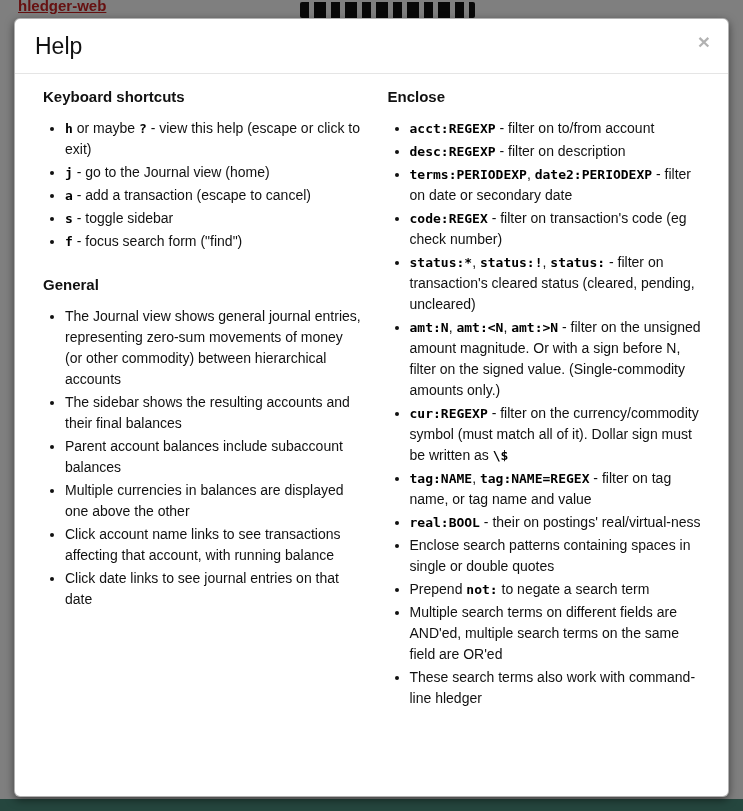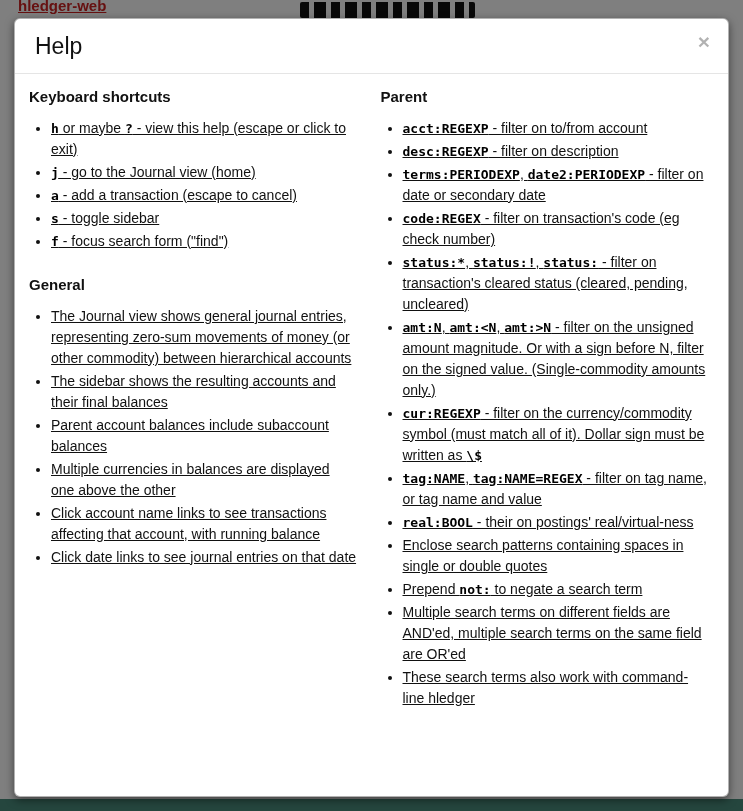--- a/index.html
+++ b/index.html
@@ -62,21 +62,21 @@
   }
   .close-btn {
     position: absolute; top: 10px; right: 14px;
     border: 0; background: transparent;
     font-size: 21px; font-weight: bold; color: #000;
     opacity: 0.3; cursor: pointer; line-height: 1;
     padding: 2px 4px;
   }
   .modal-body {
     flex: 1 1 auto;
-    padding: 14px 20px 20px 14px;
+    padding: 14px 20px 20px 28px;
     display: flex;
     gap: 24px;
     overflow: hidden;
   }
   .col { flex: 1 1 0; min-width: 0; }
 
   .sec-heading {
     font-weight: bold;
     font-size: 15px;
     color: #111;
@@ -85,21 +85,20 @@
   .help-list {
     margin: 0 0 24px 0;
     padding-left: 22px;
     list-style: disc;
   }
   .help-list li {
     font-size: 14px;
     line-height: 1.5;
     color: #111;
     margin: 0 0 2px 0;
-    text-decoration: underline;
   }
   .help-list code {
     font-family: "DejaVu Sans Mono", "Liberation Mono", monospace;
     font-weight: bold;
     font-size: 13px;
     color: #000;
   }
 </style>
 </head>
 <body>
@@ -131,21 +130,21 @@
         <ul class="help-list">
           <li><span>The Journal view shows general journal entries, representing zero-sum movements of money (or other commodity) between hierarchical accounts</span></li>
           <li><span>The sidebar shows the resulting accounts and their final balances</span></li>
           <li><span>Parent account balances include subaccount balances</span></li>
           <li><span>Multiple currencies in balances are displayed one above the other</span></li>
           <li><span>Click account name links to see transactions affecting that account, with running balance</span></li>
           <li><span>Click date links to see journal entries on that date</span></li>
         </ul>
       </div>
     <div class="col">
-        <div class="sec-heading">Parent</div>
+        <div class="sec-heading">Enclose</div>
         <ul class="help-list">
           <li><code>acct:REGEXP</code><span> - filter on to/from account</span></li>
           <li><code>desc:REGEXP</code><span> - filter on description</span></li>
           <li><code>terms:PERIODEXP</code><span>, </span><code>date2:PERIODEXP</code><span> - filter on date or secondary date</span></li>
           <li><code>code:REGEX</code><span> - filter on transaction's code (eg check number)</span></li>
           <li><code>status:*</code><span>, </span><code>status:!</code><span>, </span><code>status:</code><span> - filter on transaction's cleared status (cleared, pending, uncleared)</span></li>
           <li><code>amt:N</code><span>, </span><code>amt:&lt;N</code><span>, </span><code>amt:&gt;N</code><span> - filter on the unsigned amount magnitude. Or with a sign before N, filter on the signed value. (Single-commodity amounts only.)</span></li>
           <li><code>cur:REGEXP</code><span> - filter on the currency/commodity symbol (must match all of it). Dollar sign must be written as </span><code>\$</code></li>
           <li><code>tag:NAME</code><span>, </span><code>tag:NAME=REGEX</code><span> - filter on tag name, or tag name and value</span></li>
           <li><code>real:BOOL</code><span> - their on postings' real/virtual-ness</span></li>

